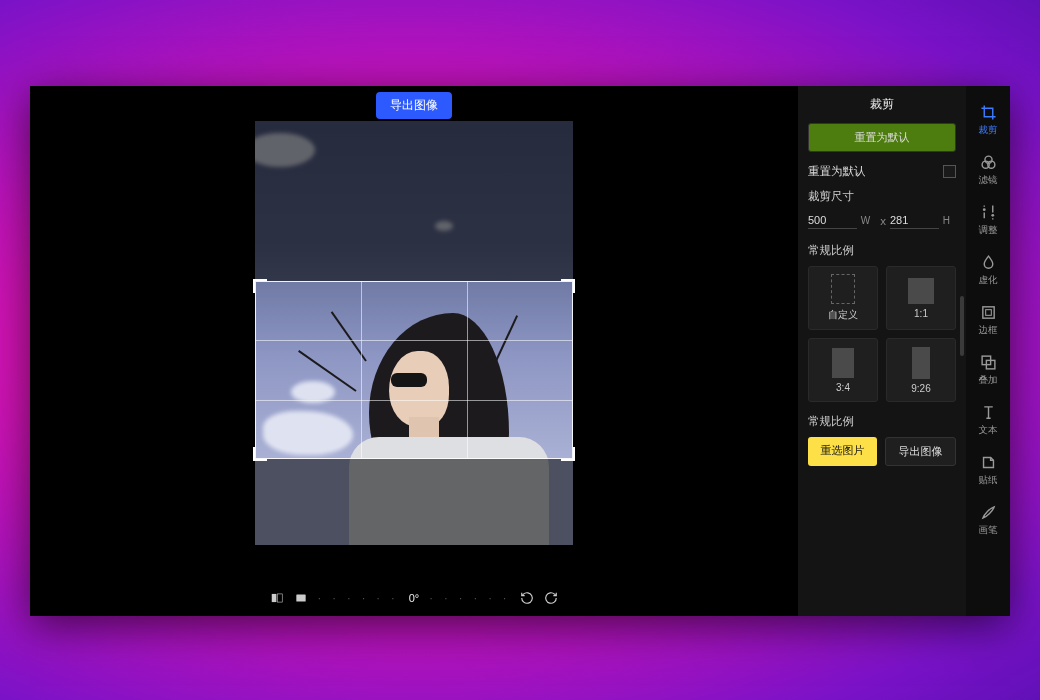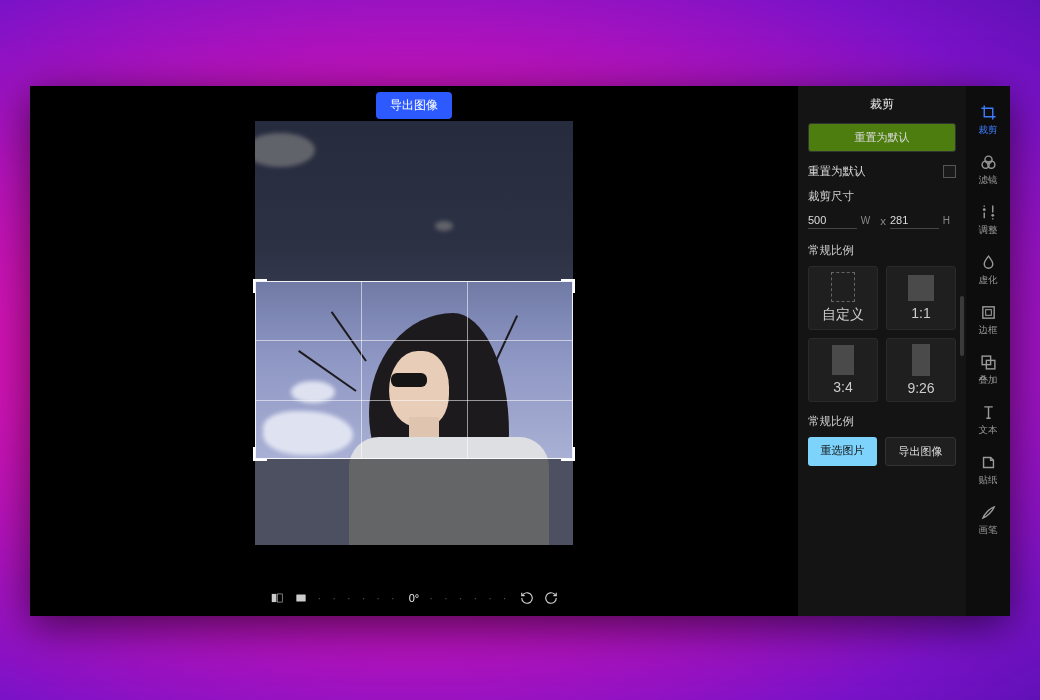--- a/index.html
+++ b/index.html
@@ -53,32 +53,32 @@
 .sidepanel { width: 168px; background: #141414; color: #ddd; padding: 10px 10px; font-size: 11.5px; overflow: hidden; position: relative; }
 .sidepanel h3 { text-align: center; font-size: 12px; font-weight: 400; color: #eee; margin-bottom: 10px; }
 .reset-btn { width: 100%; background: #4d7c0f; border: 1px solid #333; color: #ddd; padding: 6px 0; border-radius: 3px; font-size: 11px; cursor: pointer; margin-bottom: 12px; }
 .row { display: flex; align-items: center; justify-content: space-between; margin-bottom: 10px; }
 .checkbox { width: 13px; height: 13px; border: 1px solid #555; background: #1a1a1a; }
 .dims { display: flex; align-items: center; gap: 4px; margin-bottom: 14px; }
 .dim-input { flex: 1; background: transparent; border: none; border-bottom: 1px solid #444; color: #ddd; font-size: 11px; padding: 2px 0; width: 44px; }
 .dim-lbl { color: #888; font-size: 10px; margin-right: 6px; }
 .section-lbl { color: #ccc; margin-bottom: 8px; }
 .ratio-grid { display: grid; grid-template-columns: 1fr 1fr; gap: 8px; margin-bottom: 12px; }
-.ratio-card { background: #1f1f1f; border: 1px solid #2a2a2a; border-radius: 3px; height: 64px; display: flex; flex-direction: column; align-items: center; justify-content: center; gap: 4px; cursor: pointer; font-size: 14px; color: #ccc; }
+.ratio-card { background: #1f1f1f; border: 1px solid #2a2a2a; border-radius: 3px; height: 64px; display: flex; flex-direction: column; align-items: center; justify-content: center; gap: 4px; cursor: pointer; font-size: 10px; color: #ccc; }
 .ratio-card.selected { border-color: #2c5aff; background: #1a2236; }
 .ratio-shape { background: #4a4a4a; }
 .rc-custom .ratio-shape { width: 24px; height: 30px; border: 1px dashed #666; background: transparent; }
 .rc-11 .ratio-shape { width: 26px; height: 26px; }
 .rc-43 .ratio-shape { width: 30px; height: 23px; }
 .rc-169 .ratio-shape { width: 36px; height: 20px; background: #4a5aa0; }
 .rc-34 .ratio-shape { width: 22px; height: 30px; }
 .rc-916 .ratio-shape { width: 18px; height: 32px; }
 .bottom-actions { display: flex; gap: 8px; }
 .ba-btn { flex: 1; padding: 6px 0; border-radius: 3px; font-size: 11px; cursor: pointer; text-align: center; }
-.ba-white { background: #7dd3fc; color: #111; }
+.ba-white { background: #fde047; color: #111; }
 .ba-dark { background: #1f1f1f; color: #ddd; border: 1px solid #333; }
 .scroll-ind { position: absolute; right: 2px; top: 210px; width: 4px; height: 60px; background: #3a3a3a; border-radius: 2px; }
 .toolrail { width: 44px; background: #0d0d0d; display: flex; flex-direction: column; align-items: center; padding-top: 10px; gap: 2px; }
 .tool { width: 40px; height: 48px; display: flex; flex-direction: column; align-items: center; justify-content: center; gap: 3px; color: #999; font-size: 9.5px; cursor: pointer; }
 .tool.active { color: #3d7bff; }
 .tool svg { width: 17px; height: 17px; }
 </style>
 </head>
 <body>
 

